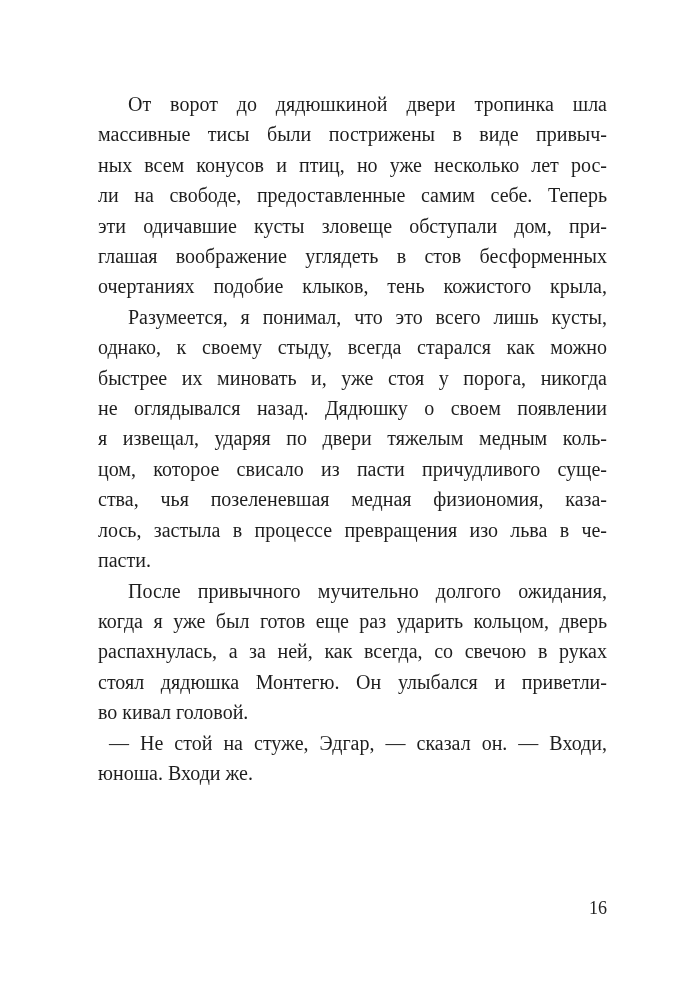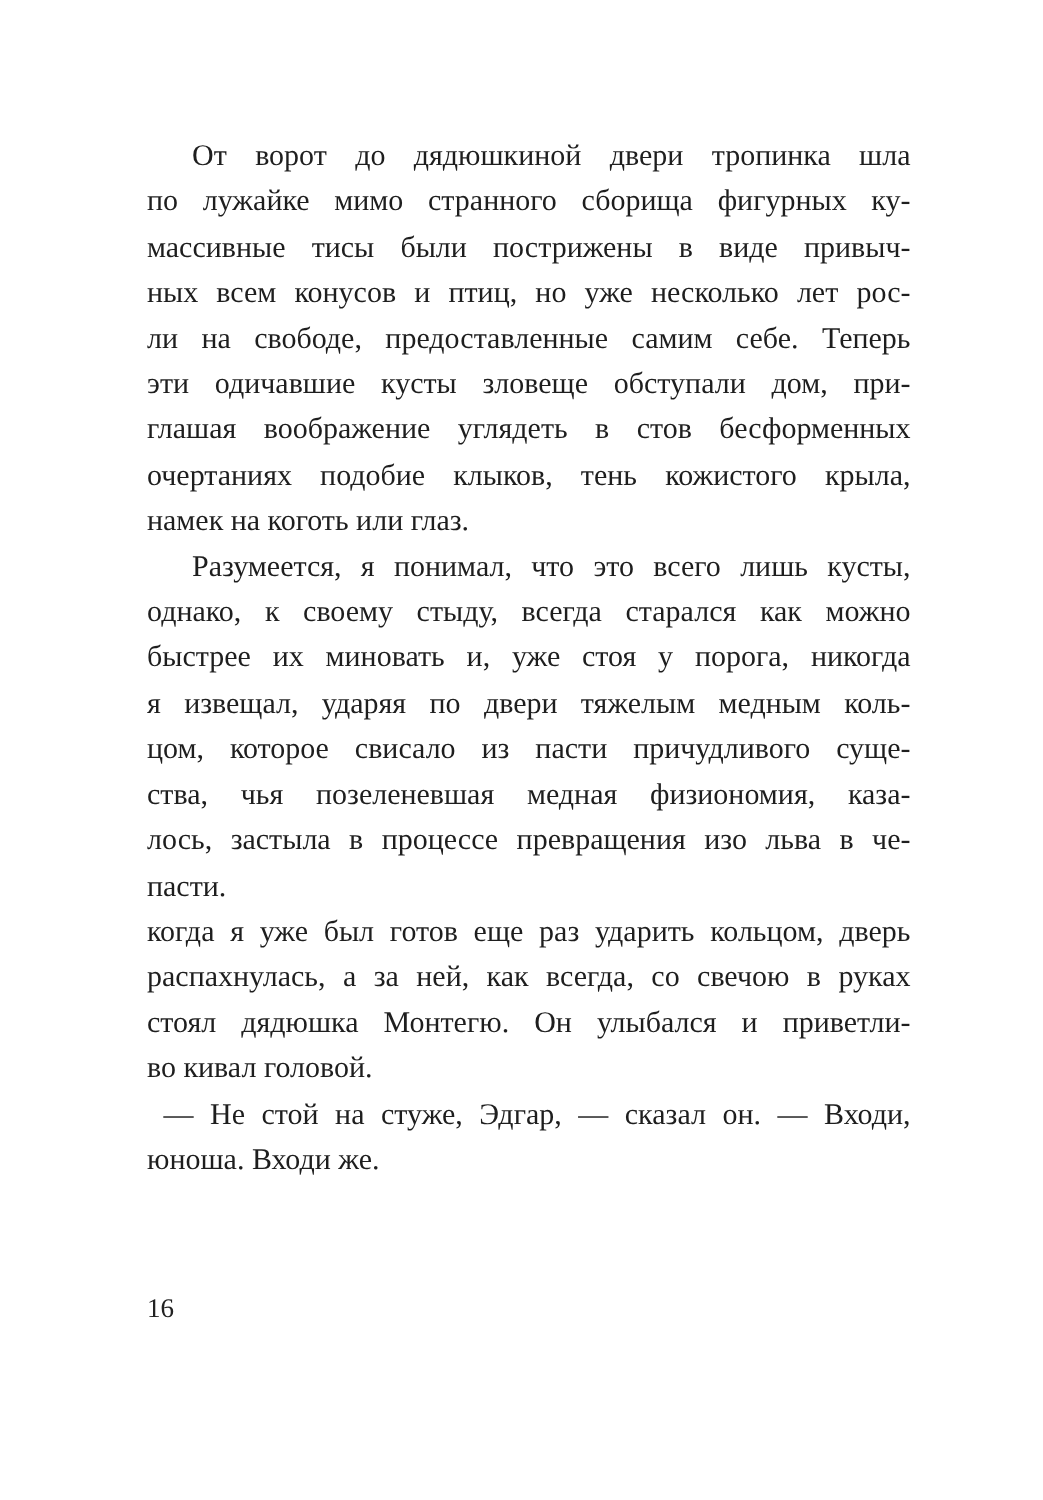--- a/index.html
+++ b/index.html
@@ -25,57 +25,57 @@
   .para { margin: 0; padding: 0; }
   .line {
     text-align: justify;
     text-align-last: justify;
   }
   .line.last { text-align-last: left; }
   .para .line.first { text-indent: 30px; }
   .para.dialogue .line.first { text-indent: 11px; }
   .folio {
     position: absolute;
-    left: 98px; top: 862px;
+    left: 98px; top: 898px;
     width: 509px;
-    text-align: left;
+    text-align: right;
     font-size: 18px;
     color: #222222;
   }
 </style>
 </head>
 <body>
 
 <div class="page">
   <main class="text-block">
 
     <div class="para">
       <div class="line first">От ворот до дядюшкиной двери тропинка шла</div>
-      <div class="line">по лужайке мимо странного сборища фигурных ку-</div>
       <div class="line">массивные тисы были пострижены в виде привыч-</div>
       <div class="line">ных всем конусов и птиц, но уже несколько лет рос-</div>
       <div class="line">ли на свободе, предоставленные самим себе. Теперь</div>
       <div class="line">эти одичавшие кусты зловеще обступали дом, при-</div>
       <div class="line">глашая воображение углядеть в стов бесформенных</div>
       <div class="line">очертаниях подобие клыков, тень кожистого крыла,</div>
-      <div class="line last">намек на коготь или глаз.</div>
     </div>
 
     <div class="para">
       <div class="line first">Разумеется, я понимал, что это всего лишь кусты,</div>
       <div class="line">однако, к своему стыду, всегда старался как можно</div>
       <div class="line">быстрее их миновать и, уже стоя у порога, никогда</div>
+      <div class="line">не оглядывался назад. Дядюшку о своем появлении</div>
       <div class="line">я извещал, ударяя по двери тяжелым медным коль-</div>
       <div class="line">цом, которое свисало из пасти причудливого суще-</div>
       <div class="line">ства, чья позеленевшая медная физиономия, каза-</div>
       <div class="line">лось, застыла в процессе превращения изо льва в че-</div>
       <div class="line last">пасти.</div>
     </div>
 
     <div class="para">
+      <div class="line first">После привычного мучительно долгого ожидания,</div>
       <div class="line">когда я уже был готов еще раз ударить кольцом, дверь</div>
       <div class="line">распахнулась, а за ней, как всегда, со свечою в руках</div>
       <div class="line">стоял дядюшка Монтегю. Он улыбался и приветли-</div>
       <div class="line last">во кивал головой.</div>
     </div>
 
     <div class="para dialogue">
       <div class="line first">— Не стой на стуже, Эдгар, — сказал он. — Входи,</div>
       <div class="line last">юноша. Входи же.</div>
     </div>

